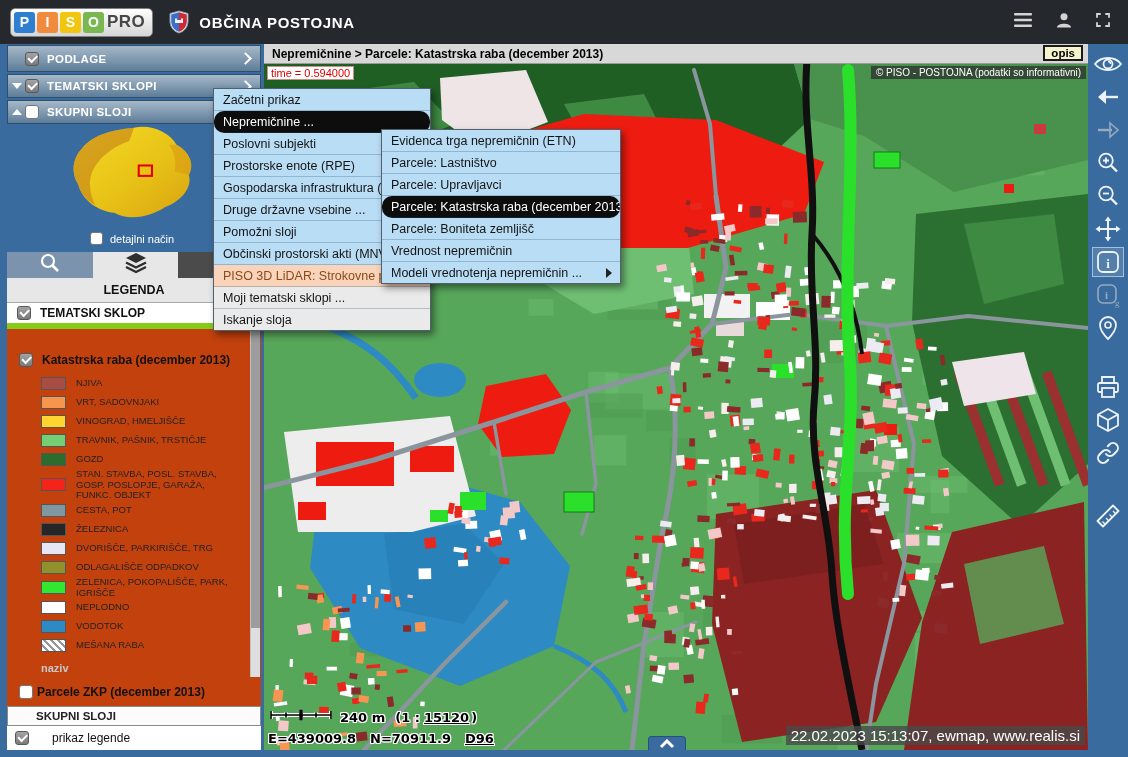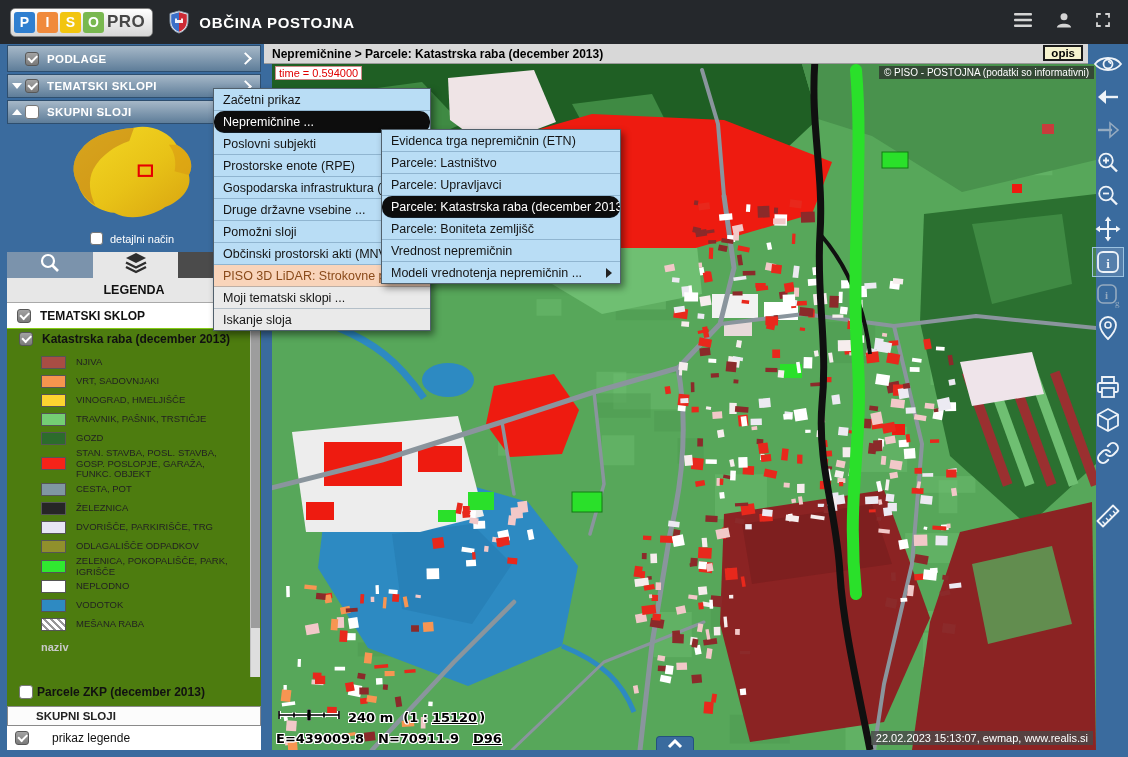--- a/index.html
+++ b/index.html
@@ -38,23 +38,23 @@
       color:#fff;font-size:11px;align-items:center;}
   .tabs{position:absolute;left:7px;top:208px;width:254px;height:26px;display:flex;}
   .tab-search{width:86px;background:#7b93ac;display:flex;align-items:center;justify-content:center;}
   .tab-layers{width:85px;background:#e7e7e7;display:flex;align-items:center;justify-content:center;}
   .tab-rest{flex:1;background:#4b4b4b;}
   .legend-header{position:absolute;left:7px;top:234px;width:254px;height:25px;background:#e7e7e7;
       display:flex;align-items:center;justify-content:center;font-weight:bold;font-size:12.5px;color:#111;
       border-bottom:1px solid #a9a9a9;box-sizing:border-box;}
   .row-group{position:absolute;left:7px;top:259px;width:254px;height:26px;background:#fff;display:flex;
       align-items:center;padding-left:10px;gap:9px;font-weight:bold;font-size:12px;color:#111;
-      box-sizing:border-box;border-bottom:1px solid #84cc16;}
-  .legend-panel{position:absolute;left:7px;top:285px;width:254px;height:377px;background:#4d7c0f;
-      box-sizing:border-box;padding-top:3px;display:flex;flex-direction:column;}
+      box-sizing:border-box;border-bottom:6px solid #84cc16;}
+  .legend-panel{position:absolute;left:7px;top:285px;width:254px;height:377px;background:#c2410c;
+      box-sizing:border-box;padding-top:24px;display:flex;flex-direction:column;}
   .legend-title-row{display:flex;align-items:center;gap:9px;padding-left:12px;font-weight:bold;
       font-size:12px;color:#111;margin-bottom:7px;}
   .legend-item{display:flex;align-items:center;gap:10px;padding-left:34px;min-height:19px;padding-right:28px;}
   .swatch{width:25px;height:13px;border:1px solid #555;flex-shrink:0;box-sizing:border-box;background:#fff;}
   .swatch.hatch{background:repeating-linear-gradient(45deg,#fff 0 3px,#979797 3px 5px);}
   .li-label{font-size:9.5px;color:#222;line-height:1.12;}
   .naziv{margin:7px 0 0 34px;font-size:11px;font-weight:bold;color:#c9c9c9;}
   .row-zkp{margin-top:auto;display:flex;align-items:center;gap:4px;padding-left:12px;font-weight:bold;
       font-size:12px;color:#111;height:28px;}
   .side-scrollbar{position:absolute;right:1px;top:0;width:9px;height:348px;background:#dedede;border-left:1px solid #c2c2c2;}
@@ -64,33 +64,33 @@
       font-weight:bold;font-size:11.5px;color:#222;}
   .prikaz-row{position:absolute;left:7px;top:682px;width:254px;height:24px;background:#fff;display:flex;
       align-items:center;gap:23px;padding-left:8px;font-size:12px;color:#111;box-sizing:border-box;}
   
   .breadcrumb{position:absolute;left:264px;top:44px;width:824px;height:20px;background:#d8d8d8;
       border-bottom:1px solid #9a9a9a;display:flex;align-items:center;box-sizing:border-box;z-index:4;}
   .bc-text{font-size:12px;font-weight:bold;color:#000000;margin-left:8px;}
   .opis-btn{position:absolute;right:5px;top:1px;background:#f6f3cf;border:2px solid #1a1a1a;
       font-weight:bold;font-size:11.5px;line-height:12px;padding:0 6px;cursor:pointer;}
   
-  .map{position:absolute;left:264px;top:64px;width:824px;height:686px;overflow:hidden;background:#57a75a;margin-left:8px;}
+  .map{position:absolute;left:264px;top:64px;width:824px;height:686px;overflow:hidden;background:#57a75a;}
   .map svg.base{position:absolute;left:0;top:0;}
   .time-label{position:absolute;left:3px;top:2px;background:#fff;color:#e00000;font-size:11px;
       padding:0 3px;border:1px solid #d08a8a;z-index:10;}
   .map-copy{position:absolute;right:2px;top:2px;background:rgba(45,45,45,0.72);color:#fff;font-size:10px;
       padding:1px 5px;z-index:10;}
   .outlined{font-family:"DejaVu Sans",sans-serif;font-weight:bold;font-size:13px;color:#000;
       text-shadow:-1px -1px 0 #fff,1px -1px 0 #fff,-1px 1px 0 #fff,1px 1px 0 #fff,0 -1px 0 #fff,0 1px 0 #fff,-1px 0 0 #fff,1px 0 0 #fff;}
   .scalebar{position:absolute;left:6px;bottom:24px;display:flex;align-items:center;gap:8px;z-index:10;}
   .coords{position:absolute;left:4px;bottom:4px;display:flex;gap:14px;z-index:10;}
   .ulink{text-decoration:underline;cursor:pointer;}
   .timestamp{position:absolute;right:3px;bottom:5px;background:rgba(72,72,72,0.8);color:#fff;
-      font-size:11px;padding:1px 5px;z-index:10;}
+      font-size:15px;padding:1px 5px;z-index:10;}
   .expand-tab{position:absolute;left:384px;bottom:0;width:36px;height:13px;background:#3a6b9e;
       border:1px solid #24517e;border-bottom:none;border-radius:4px 4px 0 0;display:flex;align-items:center;
       justify-content:center;z-index:10;cursor:pointer;}
   
   .toolbar{position:absolute;left:1088px;top:44px;width:40px;height:706px;display:flex;
       flex-direction:column;align-items:center;padding-top:5px;box-sizing:border-box;}
   .tool{width:32px;height:30px;margin-bottom:3px;display:flex;align-items:center;justify-content:center;cursor:pointer;}
   .tool.active{background:rgba(255,255,255,0.14);border:1px solid #9cc2e0;box-sizing:border-box;}
   .gap1{height:26px;} .gap2{height:30px;}
   

